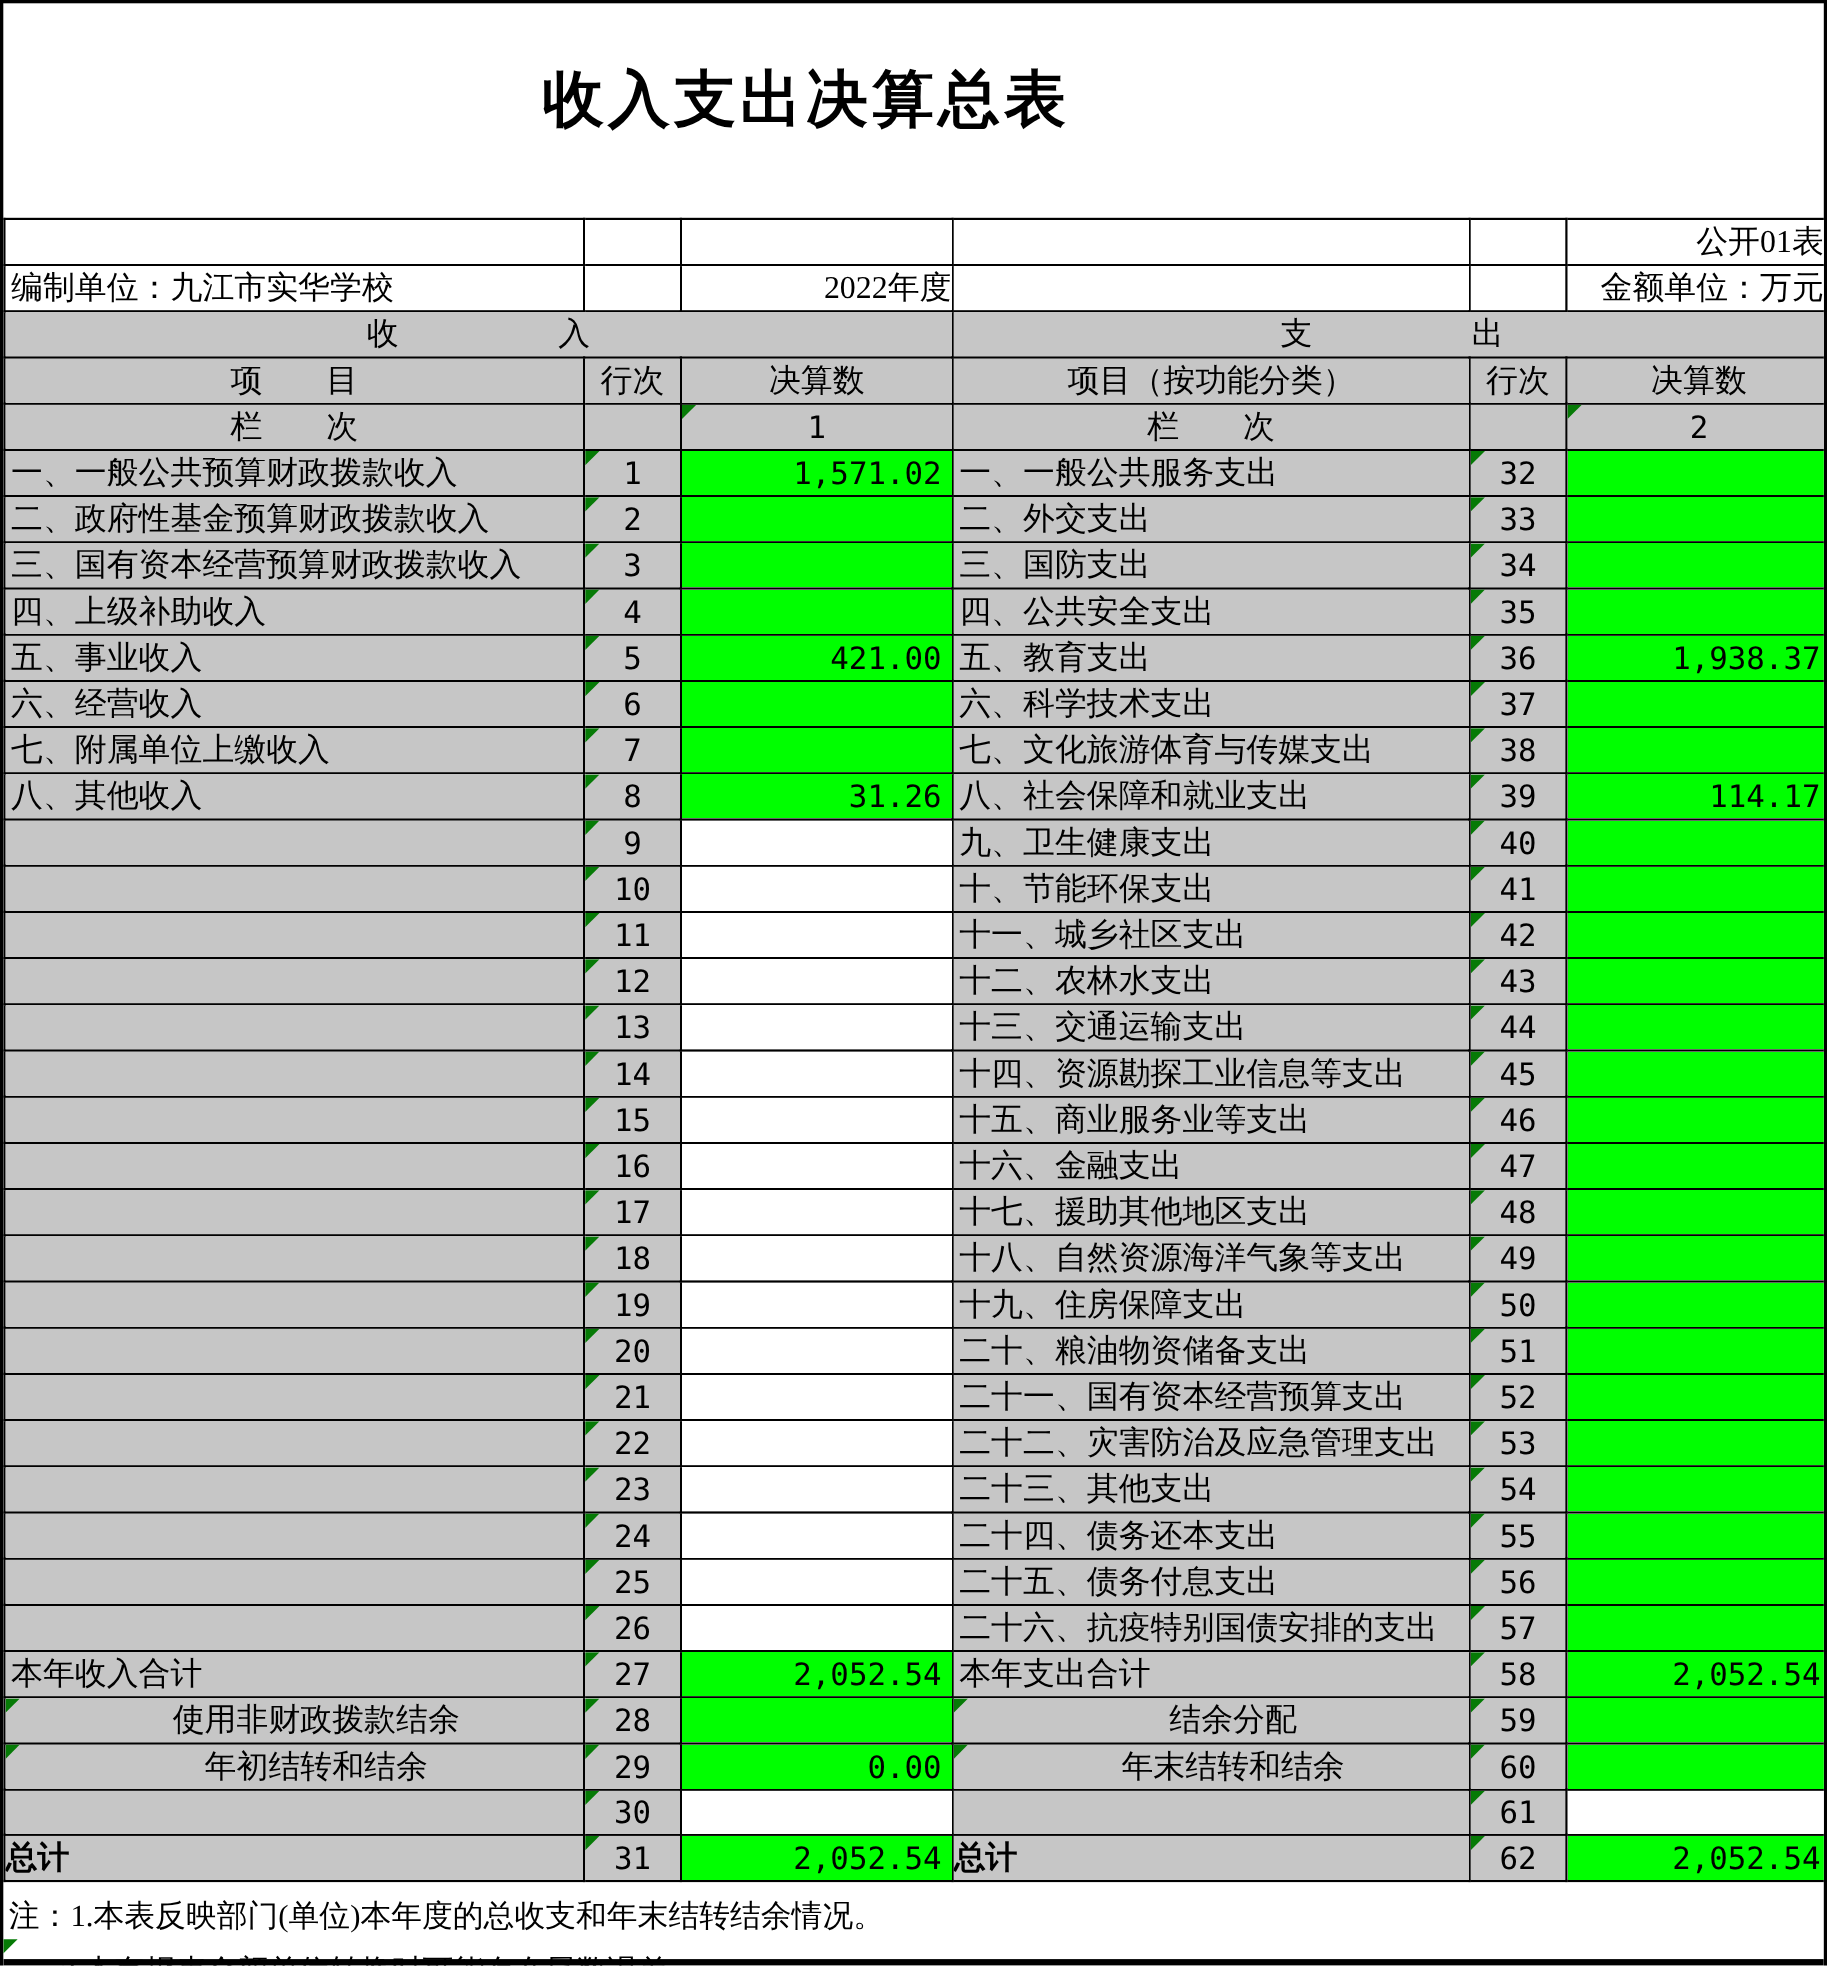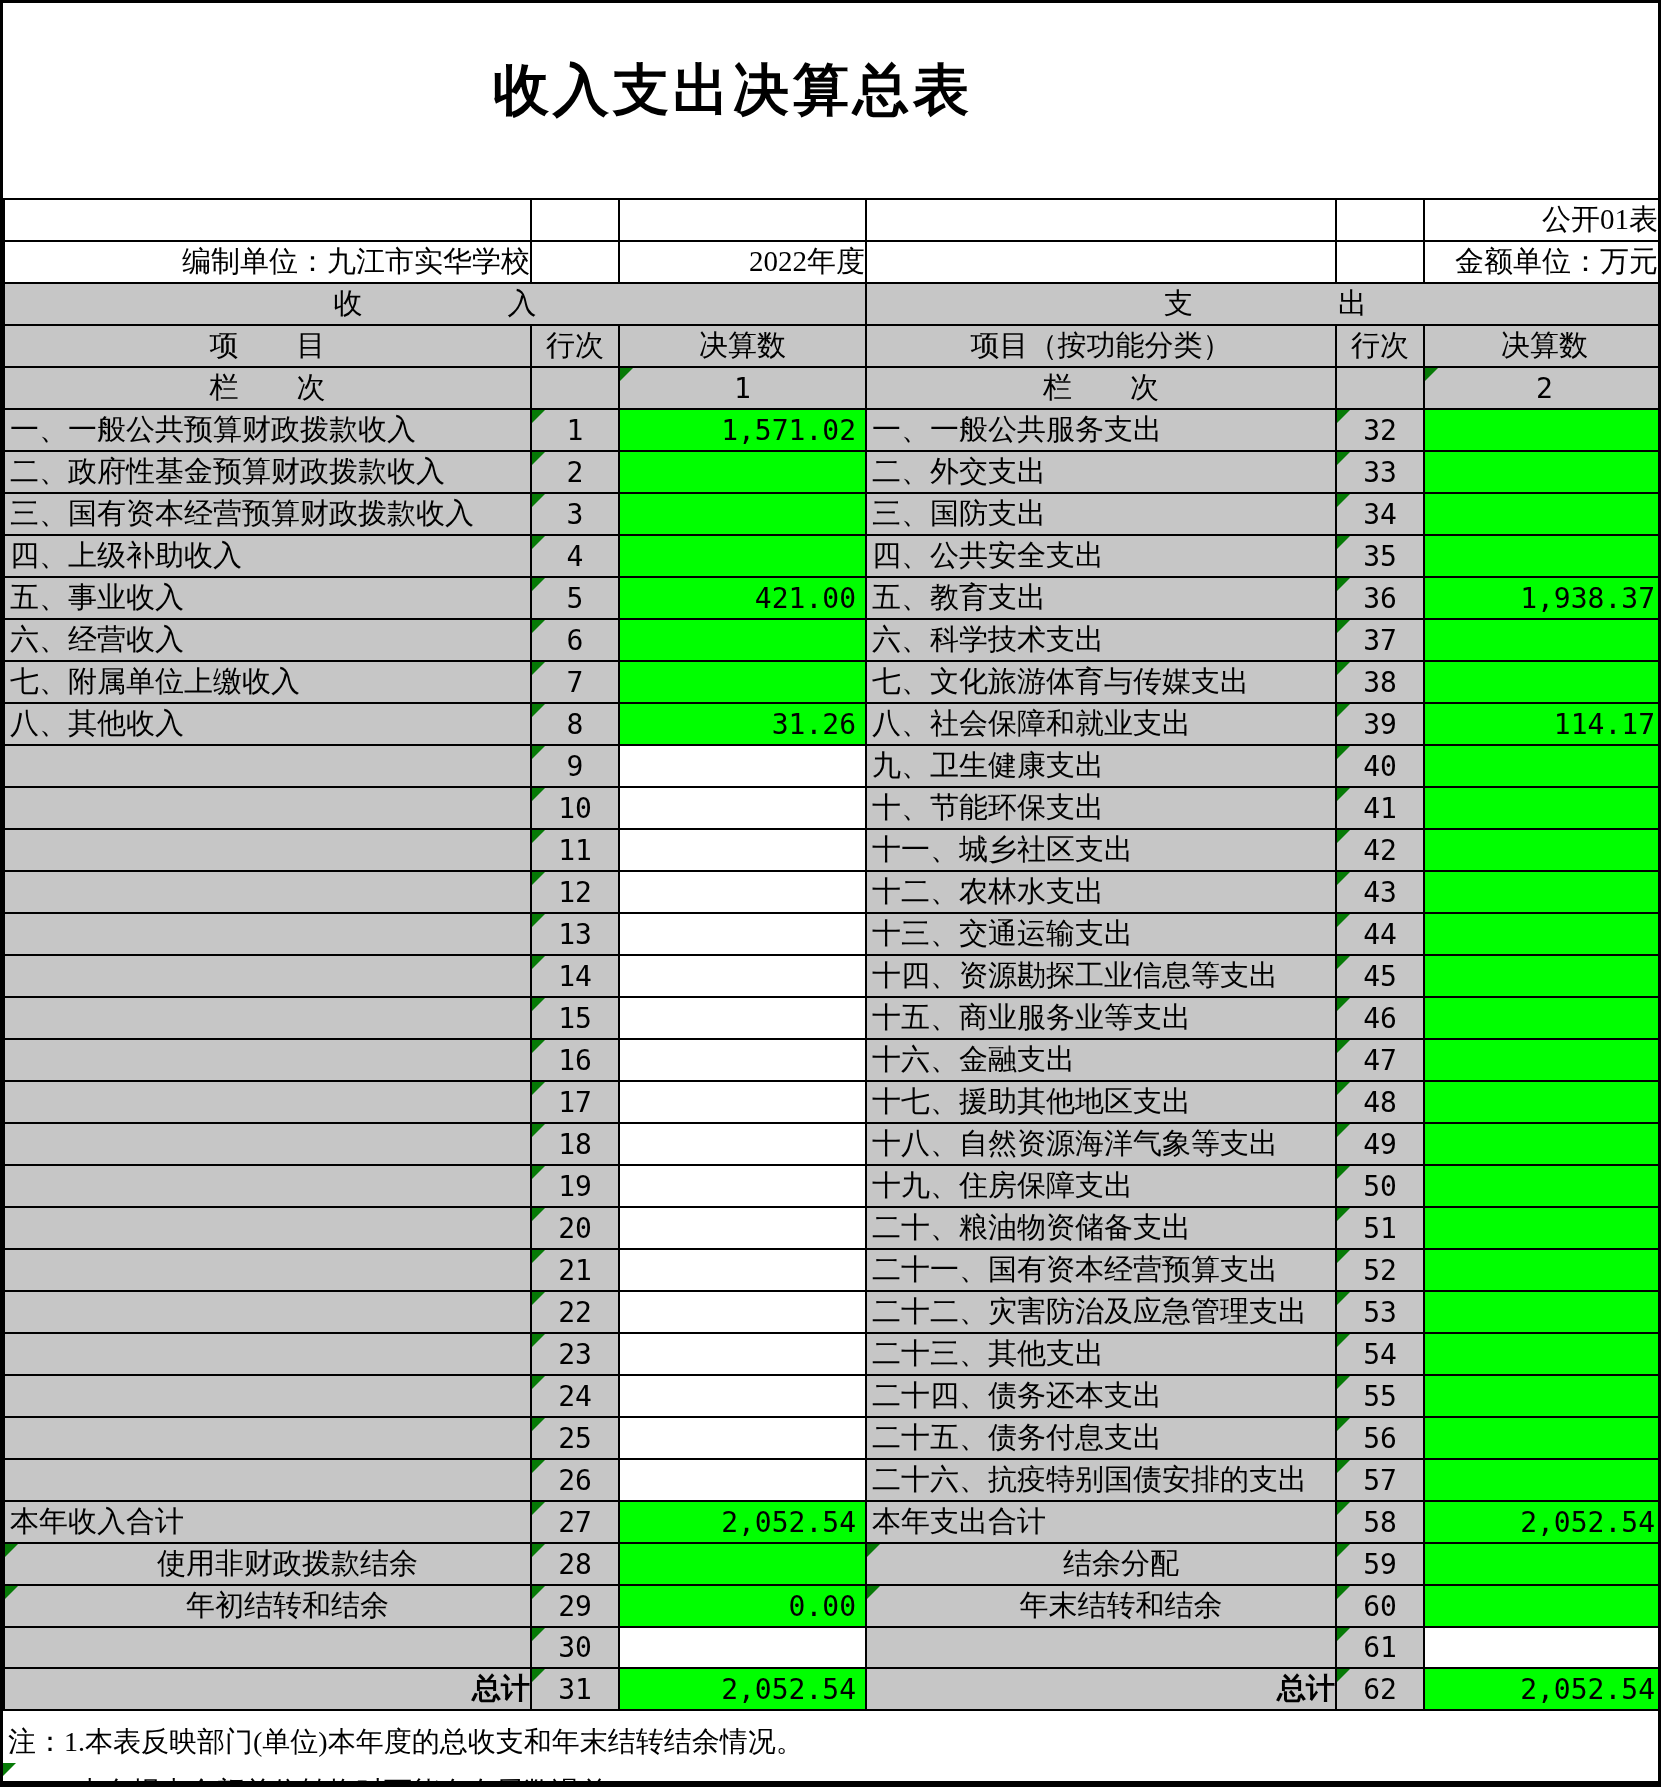--- a/index.html
+++ b/index.html
@@ -47,27 +47,27 @@
   }
   tr.r-meta{height:40px;}
   tr.r-sec{height:38px;}
   tr.r-cols{height:40px;}
   tr.r-idx{height:40px;}
   tr.r-data{height:41px;}
   td.white{background:#fff;}
   td.hdr{background:var(--gray);text-align:center;margin-top:32px;}
   td.item{background:var(--gray);text-align:left;padding-left:5px;}
   td.item.indent{padding-left:40px;text-align:center;}
-  td.item.total{text-align:right;font-weight:bold;padding-left:0;}
+  td.item.total{text-align:left;font-weight:bold;padding-left:0;}
   td.line{background:var(--gray);text-align:center;}
   td.amt{text-align:right;padding-right:9px;}
   td.amt.green{background:var(--green);margin-top:16px;}
   td.amt.white{background:#fff;}
   .num{font-family:"DejaVu Sans Mono", monospace;font-size:28px;}
-  td.meta-left{text-align:right;padding-left:5px;margin-top:35px;}
+  td.meta-left{text-align:left;padding-left:5px;margin-top:35px;}
   td.meta-center{text-align:right;}
   td.meta-right{text-align:right;padding-right:6px;}
   .wedge{
     position:absolute;top:0;left:0;width:0;height:0;
     border-top:13px solid var(--marker);
     border-right:13px solid transparent;
     pointer-events:none;
   }
   
   .notes{position:relative;height:100px;font-size:28px;}

